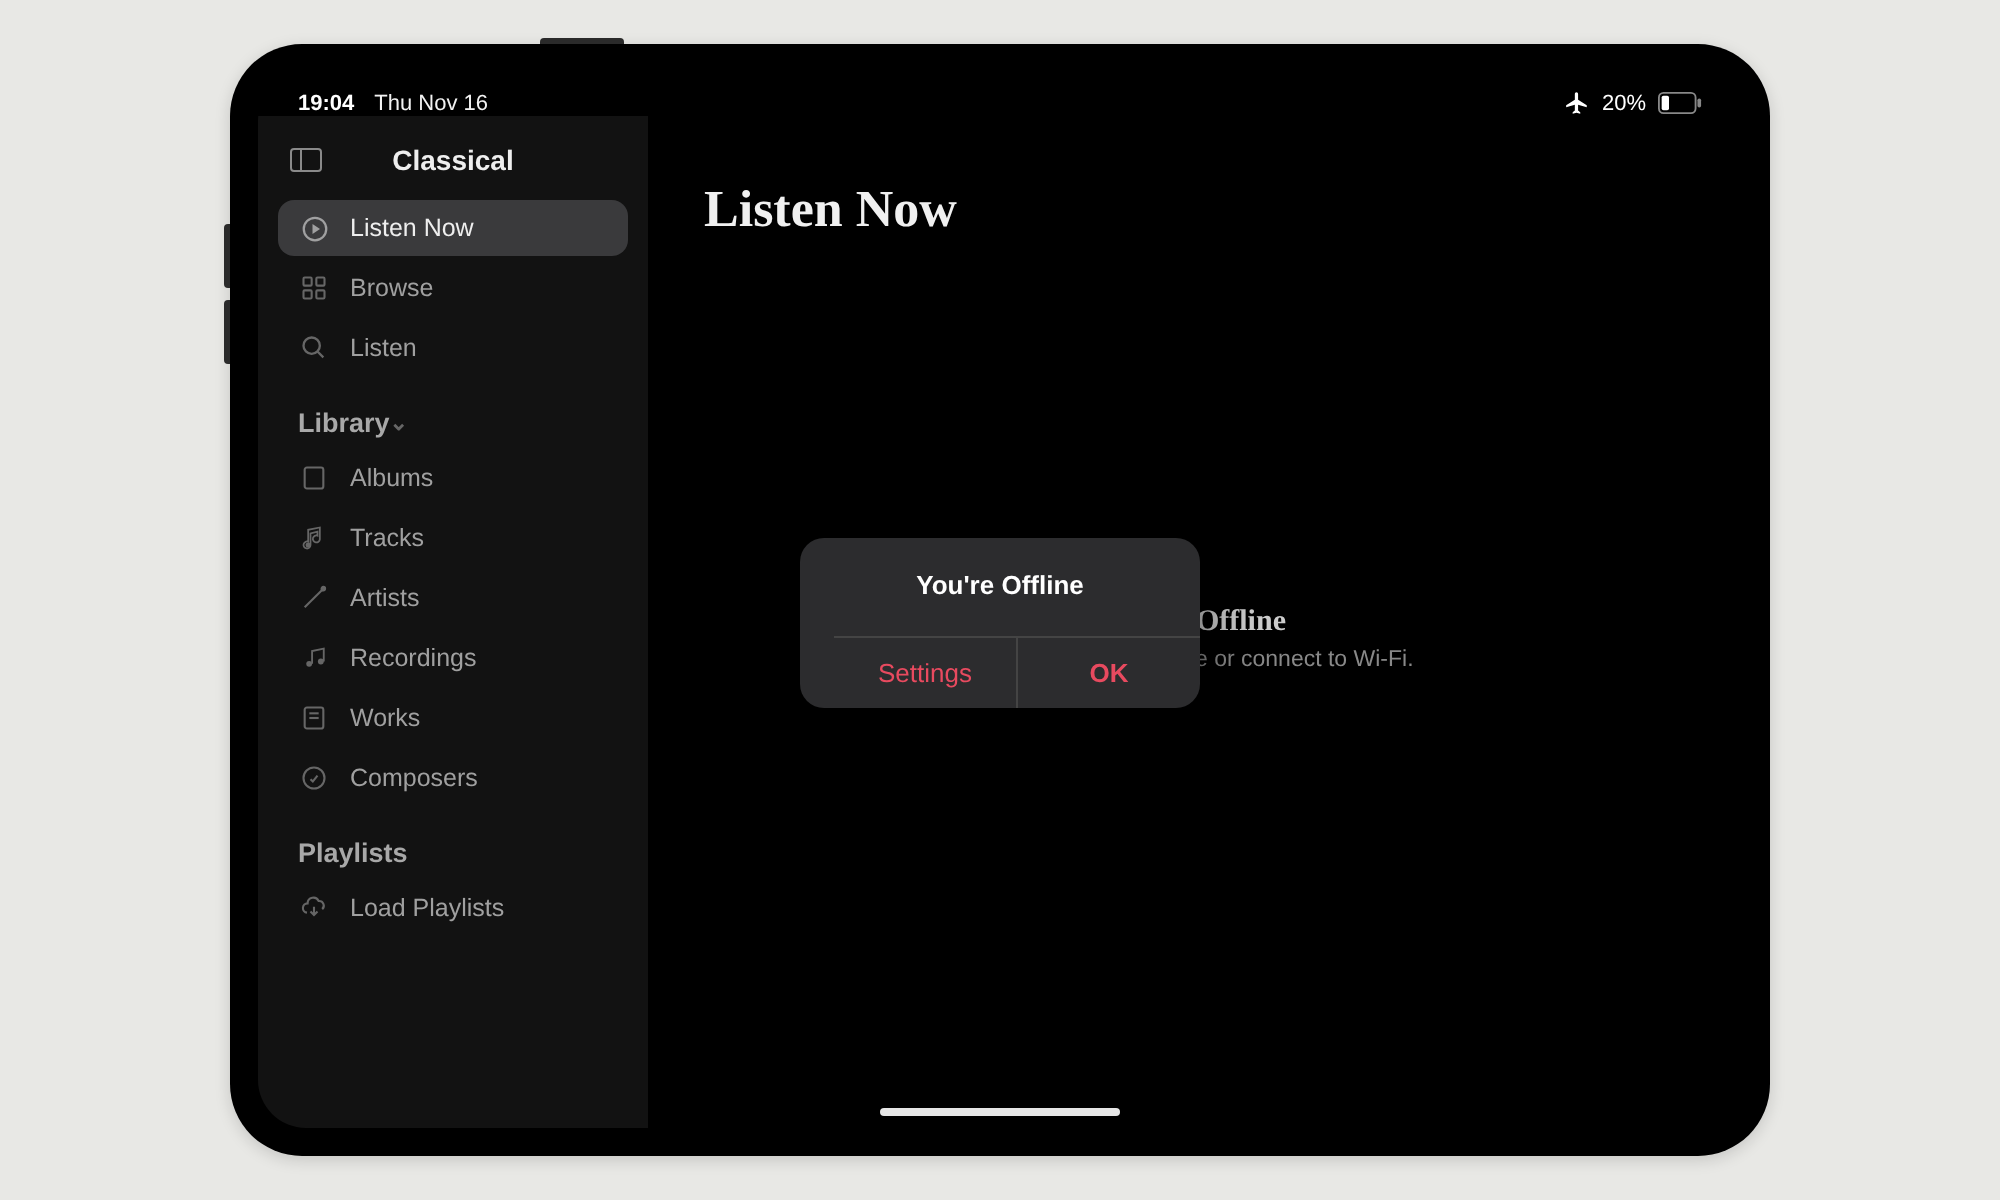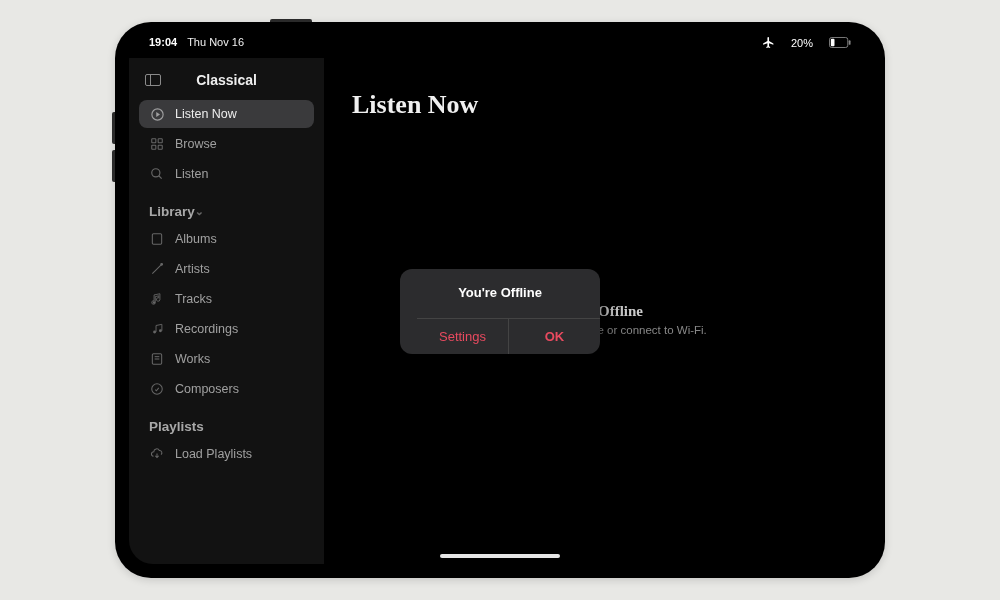--- a/index.html
+++ b/index.html
@@ -2,23 +2,23 @@
 <html><head>
 <meta charset="utf-8">
 <style>
   * { margin: 0; padding: 0; box-sizing: border-box; font-family: -apple-system, BlinkMacSystemFont, "Segoe UI", sans-serif; }
   body { background: #e8e8e5; width: 1000px; height: 600px; display: flex; align-items: center; justify-content: center; }
   .device { width: 770px; height: 556px; background: #000; border-radius: 36px; padding: 14px; position: relative; box-shadow: 0 2px 8px rgba(0,0,0,0.15); }
   .screen { width: 100%; height: 100%; background: #000; border-radius: 24px; overflow: hidden; position: relative; display: flex; flex-direction: column; }
   .btn-top { position: absolute; top: -3px; left: 155px; width: 42px; height: 3px; background: #2a2a2a; border-radius: 2px 2px 0 0; }
   .btn-side1 { position: absolute; left: -3px; top: 90px; width: 3px; height: 32px; background: #2a2a2a; border-radius: 2px 0 0 2px; }
   .btn-side2 { position: absolute; left: -3px; top: 128px; width: 3px; height: 32px; background: #2a2a2a; border-radius: 2px 0 0 2px; }
-  .statusbar { height: 22px; display: flex; justify-content: space-between; align-items: flex-start; padding: 0 20px; color: #fff; font-size: 11px; }
+  .statusbar { height: 22px; display: flex; justify-content: space-between; align-items: flex-end; padding: 0 20px; color: #fff; font-size: 11px; }
   .status-left { display: flex; gap: 10px; align-items: center; }
-  .status-right { display: flex; gap: 16px; align-items: center; }
+  .status-right { display: flex; gap: 6px; align-items: center; }
   .status-time { font-weight: 600; }
   .status-date { opacity: 0.95; }
   .dots { position: absolute; top: 26px; left: 50%; transform: translateX(-50%); color: #8a8a8a; font-size: 13px; letter-spacing: 2px; }
   .airplane-icon, .battery-icon { display: inline-flex; align-items: center; }
   .content { flex: 1; display: flex; position: relative; }
   .sidebar { width: 195px; background: rgba(30,30,30,0.6); padding: 10px 10px; display: flex; flex-direction: column; gap: 2px; }
   .sidebar-header { display: flex; align-items: center; gap: 10px; padding: 4px 6px 10px 6px; }
   .sidebar-title { color: #eee; font-size: 14px; font-weight: 600; flex: 1; text-align: center; }
   .toggle-icon { width: 16px; height: 12px; border: 1.2px solid #8a8a8a; border-radius: 2px; position: relative; }
   .toggle-icon::before { content: ''; position: absolute; left: 4px; top: 0; bottom: 0; width: 1.2px; background: #8a8a8a; }
@@ -121,35 +121,35 @@
         <div class="nav-item">
           <span class="nav-icon">
               <svg width="14" height="14" viewBox="0 0 24 24" fill="none" stroke="#8a8a8a" stroke-width="1.8">
                 <rect x="4" y="3" width="16" height="18" rx="2"></rect>
               </svg>
             </span>
           <span>Albums</span>
         </div>
         <div class="nav-item">
           <span class="nav-icon">
+              <svg width="14" height="14" viewBox="0 0 24 24" fill="#8a8a8a">
+                <path d="M9 18a3 3 0 1 1-2-2.83V5l10-2v10.17A3 3 0 1 1 15 10V6.5L9 8v10z" fill="none" stroke="#8a8a8a" stroke-width="1.5"></path>
+                <circle cx="7" cy="18" r="2.2"></circle>
+              </svg>
+            </span>
+          <span>Tracks</span>
+        </div>
+        <div class="nav-item">
+          <span class="nav-icon">
               <svg width="14" height="14" viewBox="0 0 24 24" stroke="#8a8a8a" stroke-width="1.8" fill="none">
                 <line x1="4" y1="20" x2="20" y2="4"></line>
                 <circle cx="20" cy="4" r="1.5" fill="#8a8a8a"></circle>
               </svg>
             </span>
           <span>Artists</span>
-        </div>
-        <div class="nav-item">
-          <span class="nav-icon">
-              <svg width="14" height="14" viewBox="0 0 24 24" fill="#8a8a8a">
-                <path d="M9 18a3 3 0 1 1-2-2.83V5l10-2v10.17A3 3 0 1 1 15 10V6.5L9 8v10z" fill="none" stroke="#8a8a8a" stroke-width="1.5"></path>
-                <circle cx="7" cy="18" r="2.2"></circle>
-              </svg>
-            </span>
-          <span>Tracks</span>
         </div>
         <div class="nav-item">
           <span class="nav-icon">
               <svg width="15" height="14" viewBox="0 0 24 24" fill="#8a8a8a">
                 <circle cx="7" cy="17" r="2.5"></circle>
                 <circle cx="17" cy="15" r="2.5"></circle>
                 <path d="M9.5 17V6l10-2v11" fill="none" stroke="#8a8a8a" stroke-width="1.6"></path>
               </svg>
             </span>
           <span>Recordings</span>

